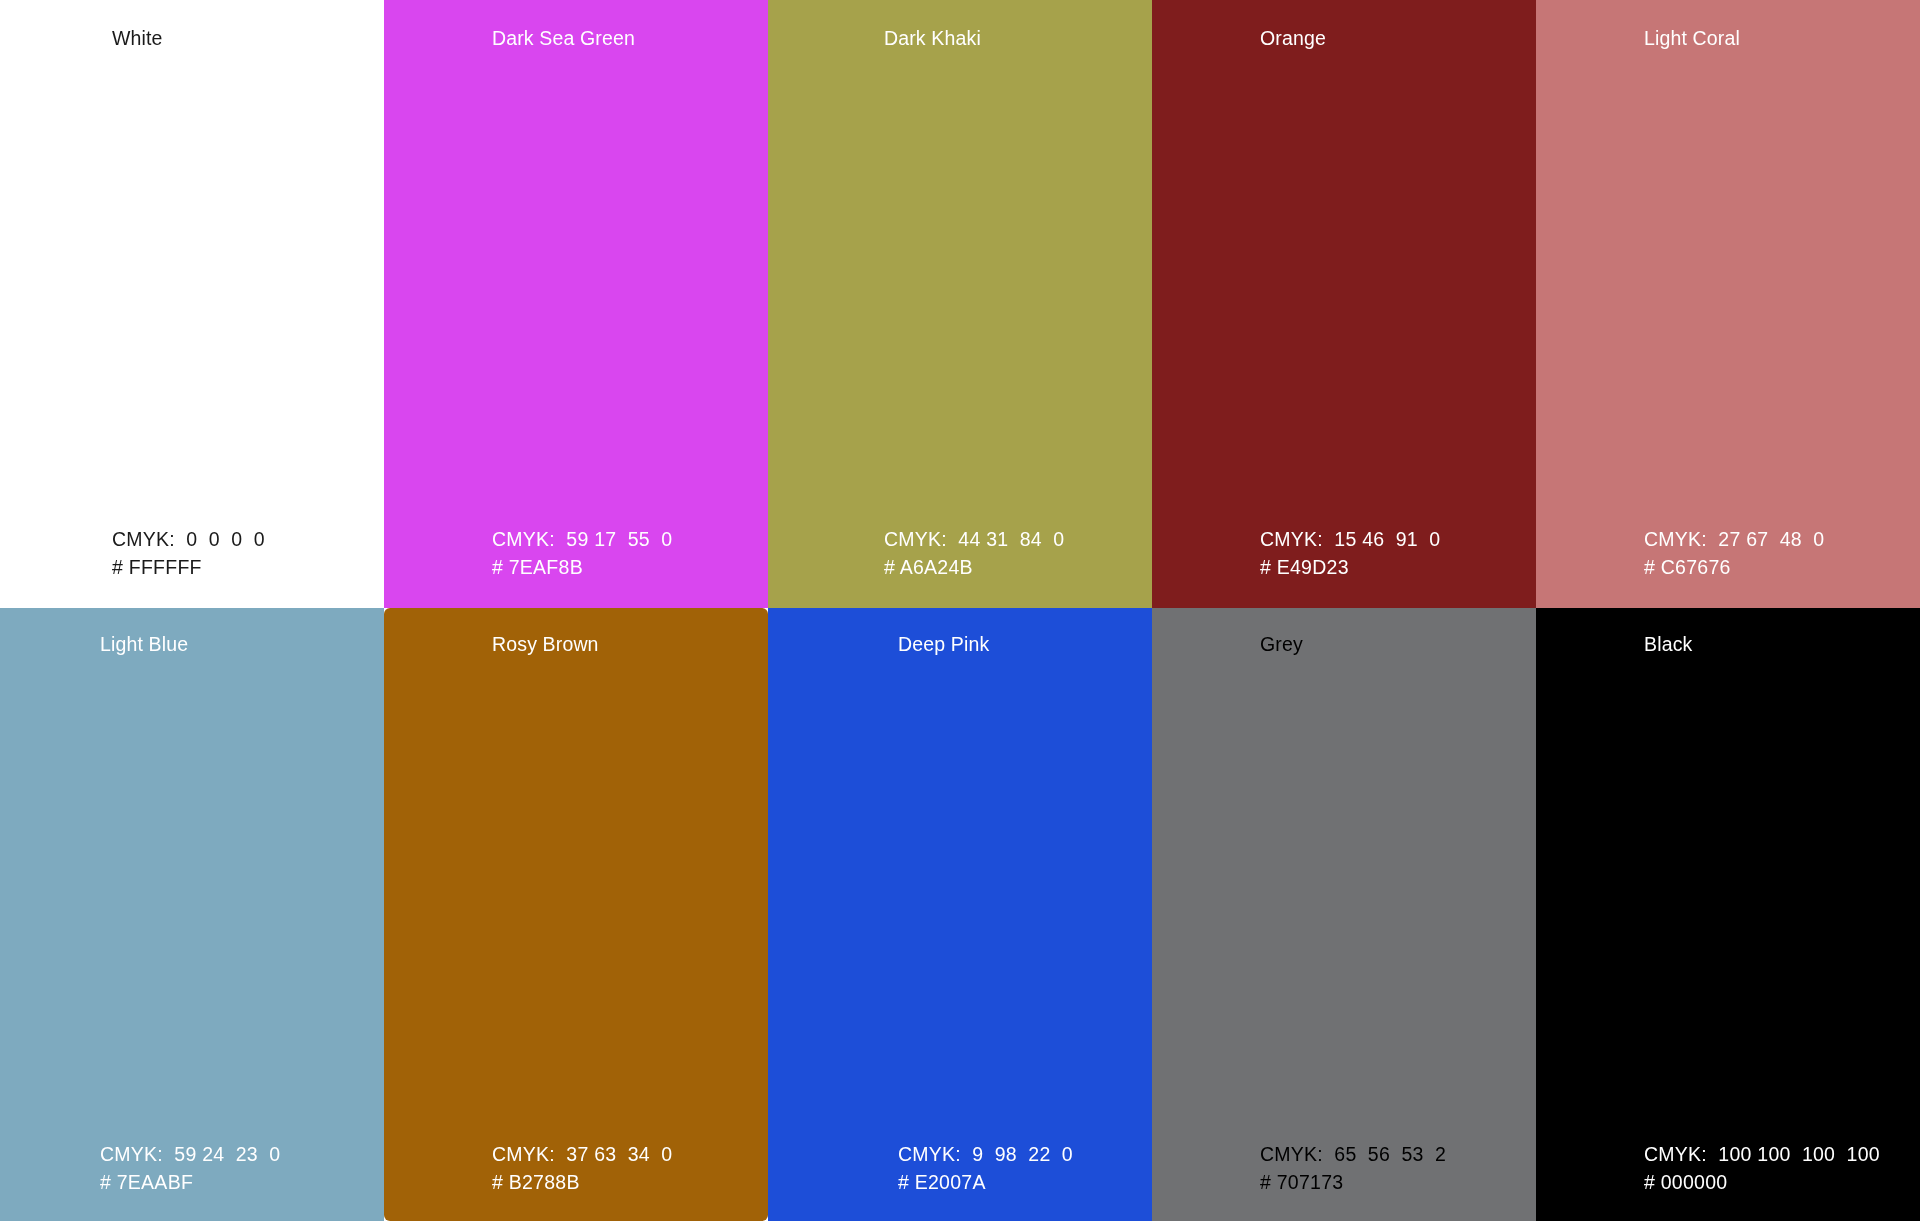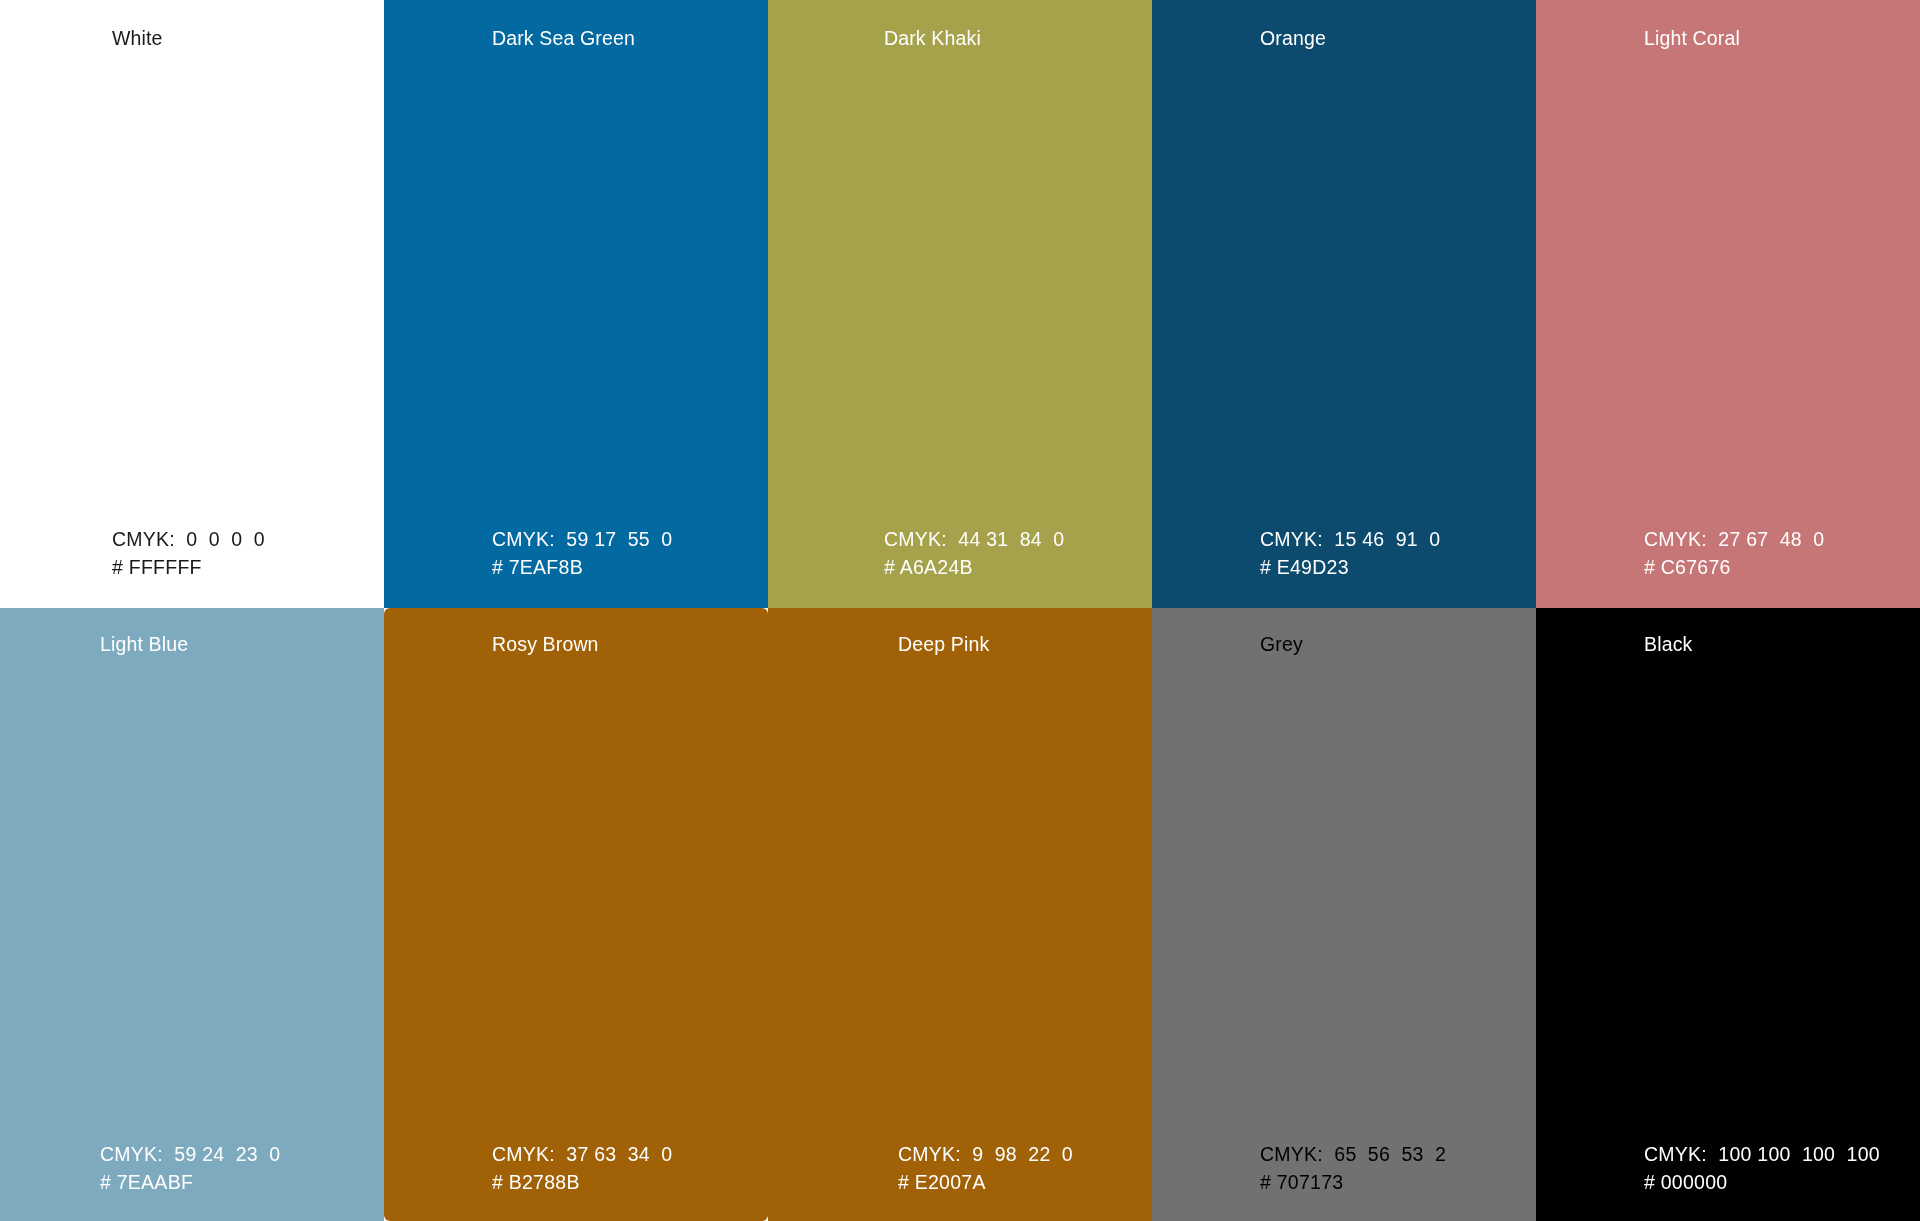--- a/index.html
+++ b/index.html
@@ -73,37 +73,37 @@
 <div id="palette-grid">
 
   <div class="swatch" style="background: rgb(255, 255, 255); color: rgb(26, 26, 26);">
     <div class="swatch-name">White</div>
     <div class="swatch-codes">
       <div class="code-line">CMYK:  0  0  0  0</div>
       <div class="code-line"># FFFFFF</div>
     </div>
   </div>
 
-  <div class="swatch" style="background: #0369a1; color: rgb(255, 255, 255);">
+  <div class="swatch" style="background: #d946ef; color: rgb(255, 255, 255);">
     <div class="swatch-name">Dark Sea Green</div>
     <div class="swatch-codes">
       <div class="code-line">CMYK:  59 17  55  0</div>
       <div class="code-line"># 7EAF8B</div>
     </div>
   </div>
 
   <div class="swatch" style="background: rgb(166, 162, 75); color: rgb(255, 255, 255); padding-left: 8px;">
     <div class="swatch-name">Dark Khaki</div>
     <div class="swatch-codes">
       <div class="code-line">CMYK:  44 31  84  0</div>
       <div class="code-line"># A6A24B</div>
     </div>
   </div>
 
-  <div class="swatch" style="background: #0c4a6e; color: rgb(255, 255, 255);">
+  <div class="swatch" style="background: #7f1d1d; color: rgb(255, 255, 255);">
     <div class="swatch-name">Orange</div>
     <div class="swatch-codes">
       <div class="code-line">CMYK:  15 46  91  0</div>
       <div class="code-line"># E49D23</div>
     </div>
   </div>
 
   <div class="swatch" style="background: rgb(198, 118, 118); color: rgb(255, 255, 255);">
     <div class="swatch-name">Light Coral</div>
     <div class="swatch-codes">
@@ -121,21 +121,21 @@
   </div>
 
   <div class="swatch row-bottom" style="background: #a16207; color: rgb(255, 255, 255); border-radius: 6px;">
     <div class="swatch-name">Rosy Brown</div>
     <div class="swatch-codes">
       <div class="code-line">CMYK:  37 63  34  0</div>
       <div class="code-line"># B2788B</div>
     </div>
   </div>
 
-  <div class="swatch row-bottom" style="background: #a16207; color: rgb(255, 255, 255); padding-left: 22px;">
+  <div class="swatch row-bottom" style="background: #1d4ed8; color: rgb(255, 255, 255); padding-left: 22px;">
     <div class="swatch-name">Deep Pink</div>
     <div class="swatch-codes">
       <div class="code-line">CMYK:  9  98  22  0</div>
       <div class="code-line"># E2007A</div>
     </div>
   </div>
 
   <div class="swatch row-bottom" style="background: rgb(112, 113, 115); color: #000000;">
     <div class="swatch-name">Grey</div>
     <div class="swatch-codes">

